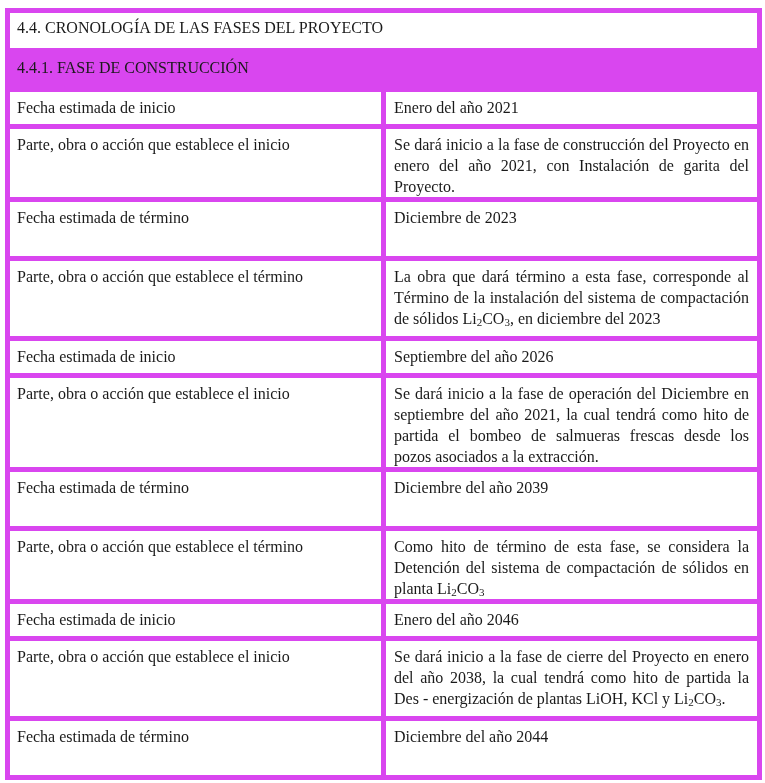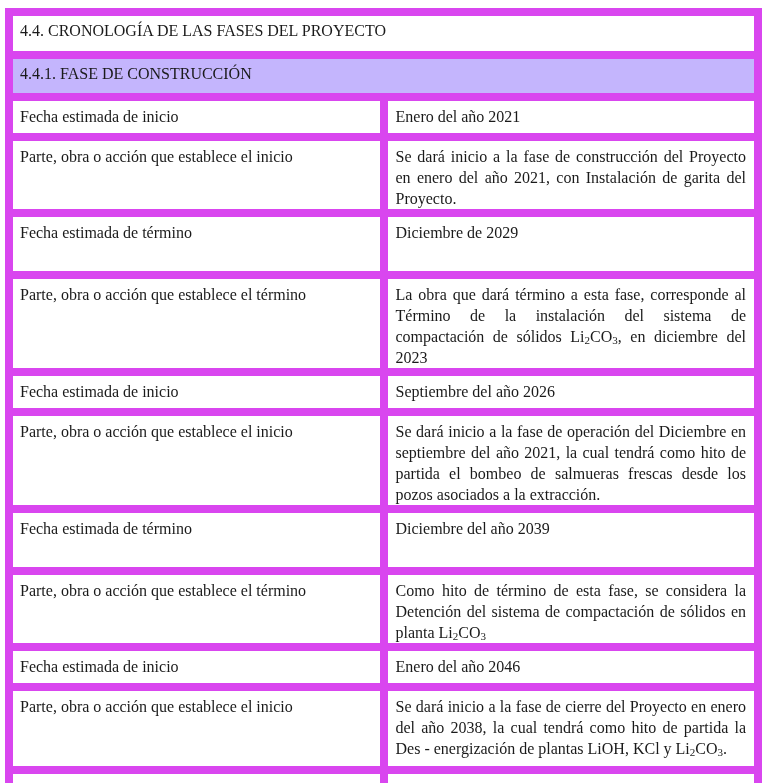--- a/index.html
+++ b/index.html
@@ -1,22 +1,22 @@
 <!DOCTYPE html>
 <html><head>
 <meta charset="utf-8">
 <style>
   html, body { margin:0; padding:0; background:#ffffff; }
   body { width:765px; height:783px; overflow:hidden; font-family:"Liberation Serif", "DejaVu Serif", serif; color:#1a1a1a; }
   table.tbl { position:absolute; left:5px; top:8px; width:757px; border-collapse:collapse; table-layout:fixed; font-size:16px; line-height:21px; }
-  .tbl td { border:8px solid #d946ef; padding:0 8px; vertical-align:top; }
+  .tbl td { border:5px solid #d946ef; padding:0 8px; vertical-align:top; }
   .tbl td.lbl { width:189px; padding:5px 23px 0 7px; }
   .tbl td.val { padding:5px 8px 0 8px; text-align:justify; }
   .tbl tr.title td { height:31px; padding:4px 7px 0 7px; background:#ffffff; }
-  .tbl tr.section td { height:30px; padding:4px 24px 0 7px; background:#c4b5fd; }
+  .tbl tr.section td { height:30px; padding:4px 24px 0 7px; background:#d946ef; }
   .lbl.just { text-align:justify; text-align-last:left; }
   sub { font-size:11px; vertical-align:-2px; line-height:0; }
   .h32 { height:27px; } .h54 { height:49px; } .h75 { height:70px; }
 </style>
 </head>
 <body>
 
 <table class="tbl">
   <tbody>
       <tr class="title">
@@ -29,21 +29,21 @@
   <tr>
     <td class="lbl h32">Fecha estimada de inicio</td>
     <td class="val">Enero del año 2021</td>
   </tr>
   <tr>
     <td class="lbl h54">Parte, obra o acción que establece el inicio</td>
     <td class="val">Se dará inicio a la fase de construcción del Proyecto en enero del año 2021, con Instalación de garita del Proyecto.</td>
   </tr>
   <tr>
     <td class="lbl h54">Fecha estimada de término</td>
-    <td class="val">Diciembre de 2029</td>
+    <td class="val">Diciembre de 2023</td>
   </tr>
   <tr>
     <td class="lbl h75">Parte, obra o acción que establece el término</td>
     <td class="val"><span>La obra que dará término a esta fase, corresponde al Término de la instalación del sistema de compactación de sólidos Li</span><sub>2</sub><span>CO</span><sub>3</sub><span>, en diciembre del 2023</span></td>
   </tr>
 
   <tr>
     <td class="lbl h32">Fecha estimada de inicio</td>
     <td class="val">Septiembre del año 2026</td>
   </tr>

